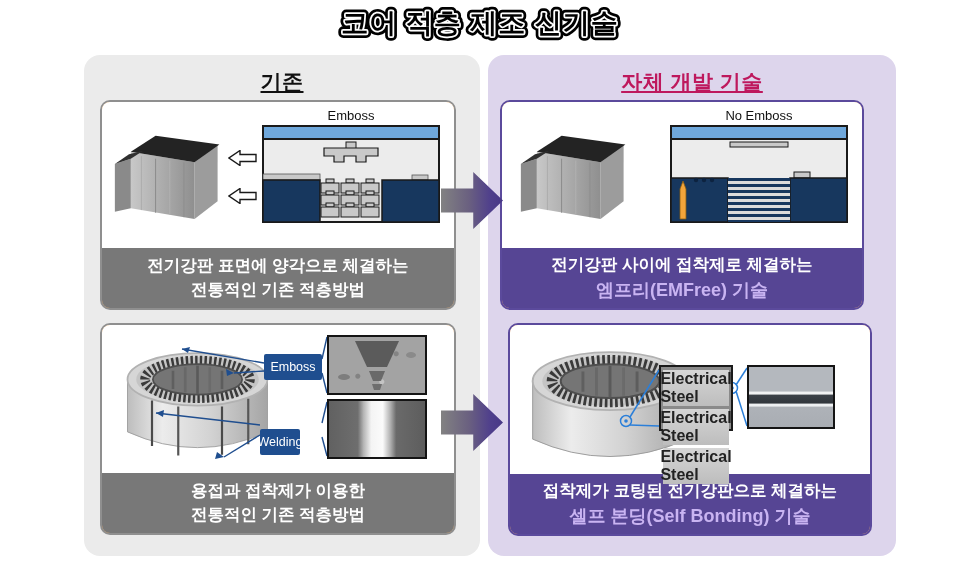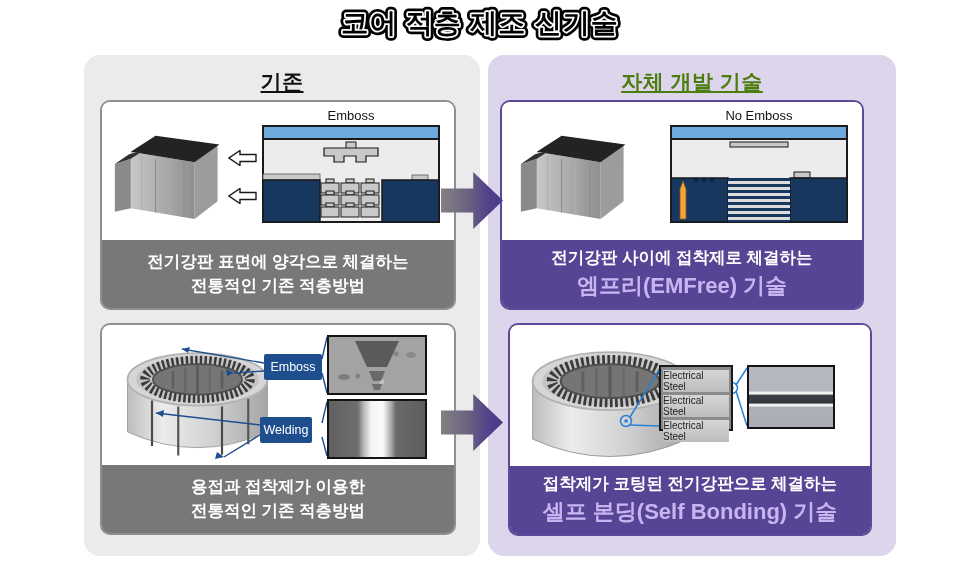--- a/index.html
+++ b/index.html
@@ -4,31 +4,31 @@
 <style>
   html,body{margin:0;padding:0;}
   body{width:960px;height:562px;background:#ffffff;position:relative;overflow:hidden;
        font-family:"Liberation Sans","DejaVu Sans",sans-serif;}
   .abs{position:absolute;}
   
   .panel{position:absolute;top:55px;height:501px;border-radius:16px;}
   .panel-left{left:84px;width:396px;background:#ebebeb;}
   .panel-right{left:488px;width:408px;background:#ddd5ec;}
   .panel-header{text-align:center;padding-top:13px;font-size:21px;font-weight:800;color:#111;letter-spacing:.5px;text-decoration:underline;}
-  .panel-right .panel-header{color:#4d7c0f;}
+  .panel-right .panel-header{color:#be185d;}
   
   .card{position:absolute;background:#fdba74;border-radius:10px;overflow:hidden;display:flex;flex-direction:column;}
   .card.gray{border:2px solid #8f8f8f;}
   .card.purple{border:2px solid #5b4a9c;}
   .card-body{position:relative;flex:1;background:#fff;}
-  .card-caption{height:68px;display:flex;flex-direction:column;justify-content:center;align-items:center;
+  .card-caption{height:60px;display:flex;flex-direction:column;justify-content:center;align-items:center;
                 color:#fff;font-size:16.5px;font-weight:700;line-height:1.45;text-align:center;}
   .caption-gray{background:#787878;}
   .caption-purple{background:#564594;}
-  .cap-hl{color:#c9b4f2;font-weight:800;font-size:22px;}
+  .cap-hl{color:#c9b4f2;font-weight:800;font-size:18px;}
   
   .flow-arrow{position:absolute;left:441px;width:62px;height:57px;z-index:5;
     background:linear-gradient(90deg,#828282 0%,#6a6080 45%,#4f3f8c 80%,#483886 100%);
     clip-path:polygon(0 29%,52% 29%,52% 0,100% 50%,52% 100%,52% 71%,0 71%);}
   
   .diag-wrap{position:absolute;width:178px;}
   .diag-label{text-align:center;font-size:13px;color:#111;margin-bottom:2px;font-weight:400;}
   
   .callout-label{position:absolute;background:#1f4e8f;color:#fff;display:flex;align-items:center;justify-content:center;
                  font-size:12.5px;border-radius:2px;font-weight:400;}
@@ -38,21 +38,21 @@
      radial-gradient(circle at 30% 70%, rgba(70,70,70,.35) 2px, transparent 3px),
      radial-gradient(circle at 70% 30%, rgba(60,60,60,.3) 2px, transparent 3px),
      radial-gradient(circle at 55% 80%, rgba(230,230,230,.5) 2px, transparent 3px),
      #a3a3a3;}
   .micro-weld{background:linear-gradient(90deg,#616161 0%,#6e6e6e 30%,#b5b5b5 36%,#f4f4f4 44%,#fbfbfb 56%,#b0b0b0 64%,#6a6a6a 70%,#5d5d5d 100%);}
   .micro-bond{background:linear-gradient(#b4b8be 0%,#b4b8be 40%,#f1f2f3 42%,#f1f2f3 45%,#3c4148 47%,#32373d 60%,#eef0f2 62%,#eef0f2 65%,#aeb2b8 67%,#a9adb3 100%);}
   
   .steel-stack{position:absolute;border:2.5px solid #1a1a1a;background:#8a8a8a;box-sizing:border-box;
                display:flex;flex-direction:column;padding:3px 2px 0 2px;}
   .steel-row{flex:1;margin-bottom:3px;background:linear-gradient(#d6d6d6,#bdbdbd);
-             display:flex;align-items:center;justify-content:center;font-size:10px;color:#222;}
+             display:flex;align-items:center;justify-content:center;font-size:16px;color:#222;font-weight:bold;}
   .overlay{position:absolute;inset:0;pointer-events:none;}
 </style>
 </head>
 <body>
 
 <svg width="0" height="0" style="position:absolute" aria-hidden="true">
   <defs>
     <linearGradient id="gradBody" x1="0" y1="0" x2="1" y2="0">
       <stop offset="0" stop-color="#bdbdbd"></stop>
         <stop offset="0.25" stop-color="#ececec"></stop>
@@ -178,21 +178,21 @@
         <g fill="#1f4e8f">
           <polygon points="80,24 88,22 86,28"></polygon>
             <polygon points="132,48 124,44 125,51"></polygon>
           <polygon points="54,88 62,85 61,92"></polygon>
             <polygon points="122,132 115,127 113,134"></polygon>
         </g>
       </svg>
       <div class="callout-label" style="left:162px;top:29px;width:58px;height:26px;">
         <span>Emboss</span>
       </div>
-      <div class="callout-label" style="left:158px;top:92px;width:52px;height:26px;justify-content:center;">
+      <div class="callout-label" style="left:158px;top:104px;width:40px;height:26px;justify-content:center;">
         <span>Welding</span>
       </div>
       <div class="micro micro-emboss" style="left:225px;top:10px;width:100px;height:60px;">
         <svg width="96" height="56" viewBox="0 0 96 56">
           <path d="M26,4 L70,4 L58,30 L38,30 Z" fill="#4f4f4f" opacity="0.85"></path>
           <path d="M40,34 L56,34 L52,44 L44,44 Z" fill="#5a5a5a" opacity="0.8"></path>
           <path d="M43,47 L53,47 L51,53 L45,53 Z" fill="#606060" opacity="0.8"></path>
           <ellipse cx="15" cy="40" rx="6" ry="3" fill="#7d7d7d"></ellipse>
           <ellipse cx="82" cy="18" rx="5" ry="3" fill="#8a8a8a"></ellipse>
         </svg>

